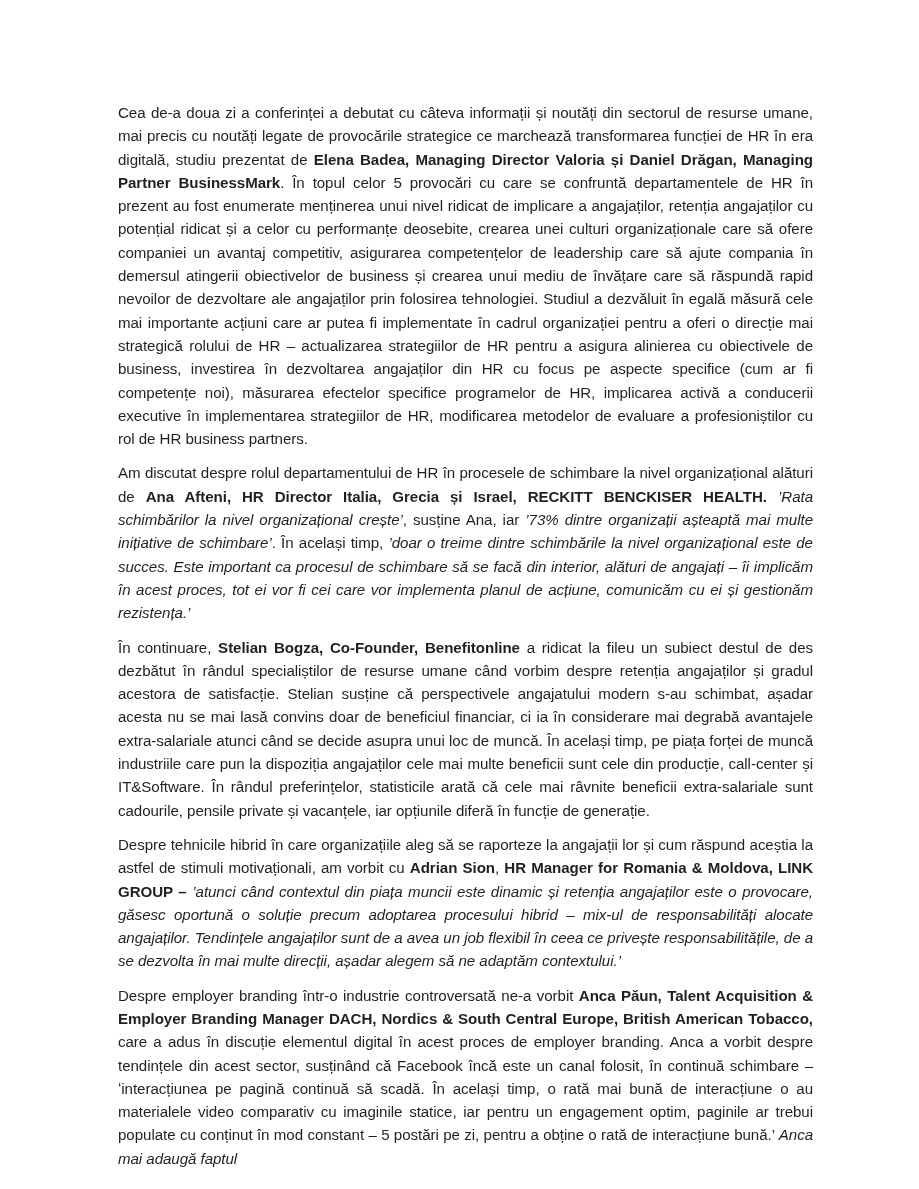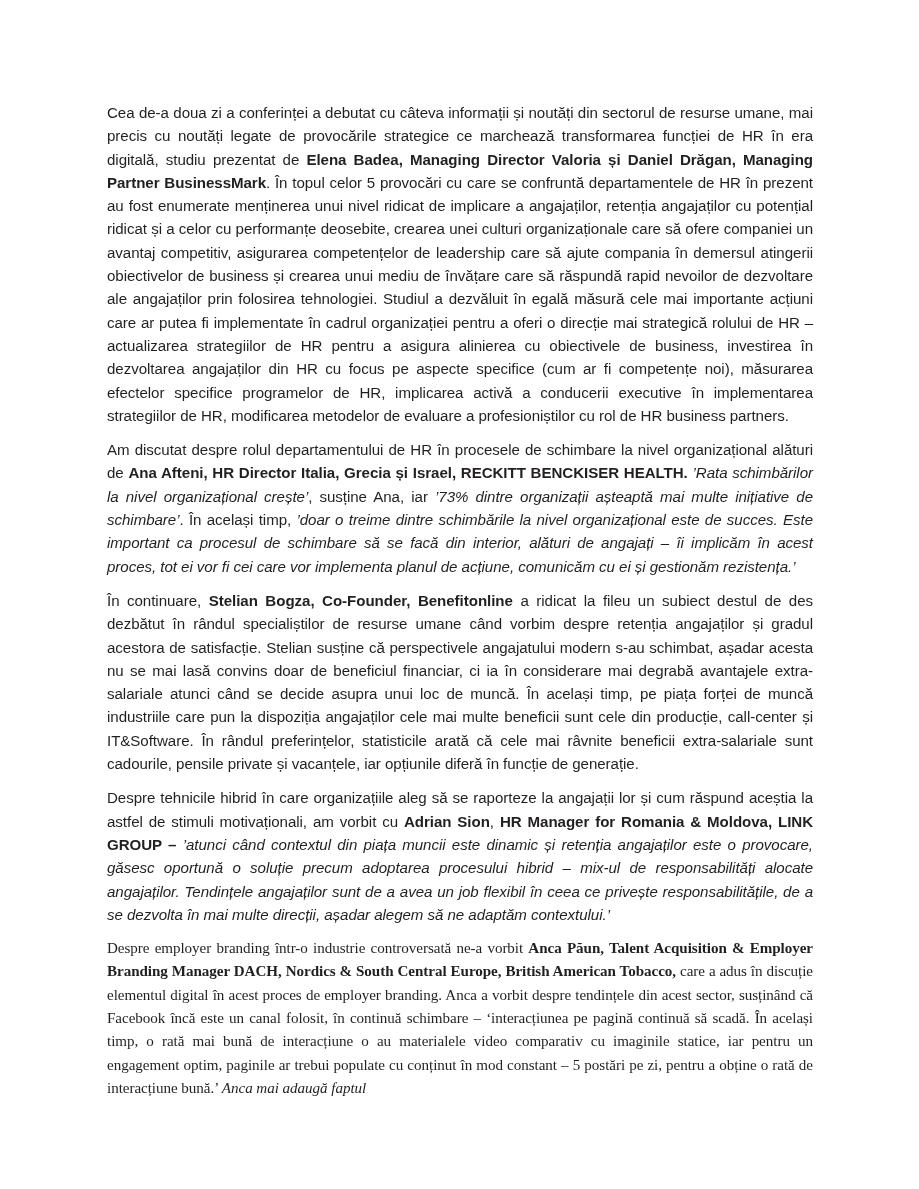--- a/index.html
+++ b/index.html
@@ -22,34 +22,33 @@
     background: #ffffff;
     box-sizing: border-box;
   }
   .text-column {
     position: absolute;
     left: 107px;
     top: 101px;
     width: 706px;
   }
   p.para {
-    margin: 0 0 11px 0;
+    margin: 0 0 11px 11px;
     padding: 0;
     font-size: 15.1px;
     line-height: 23.3px;
     text-align: justify;
     text-justify: inter-word;
     letter-spacing: -0.05px;
     word-spacing: 0px;
     color: #231f20;
     hyphens: none;
   }
   p.para:last-child {
     margin-bottom: 0;
-    font-family: Liberation Serif, serif;
   }
   .b {
     font-weight: bold;
   }
   .i {
     font-style: italic;
   }
   
   .run {
     white-space: pre-wrap;

